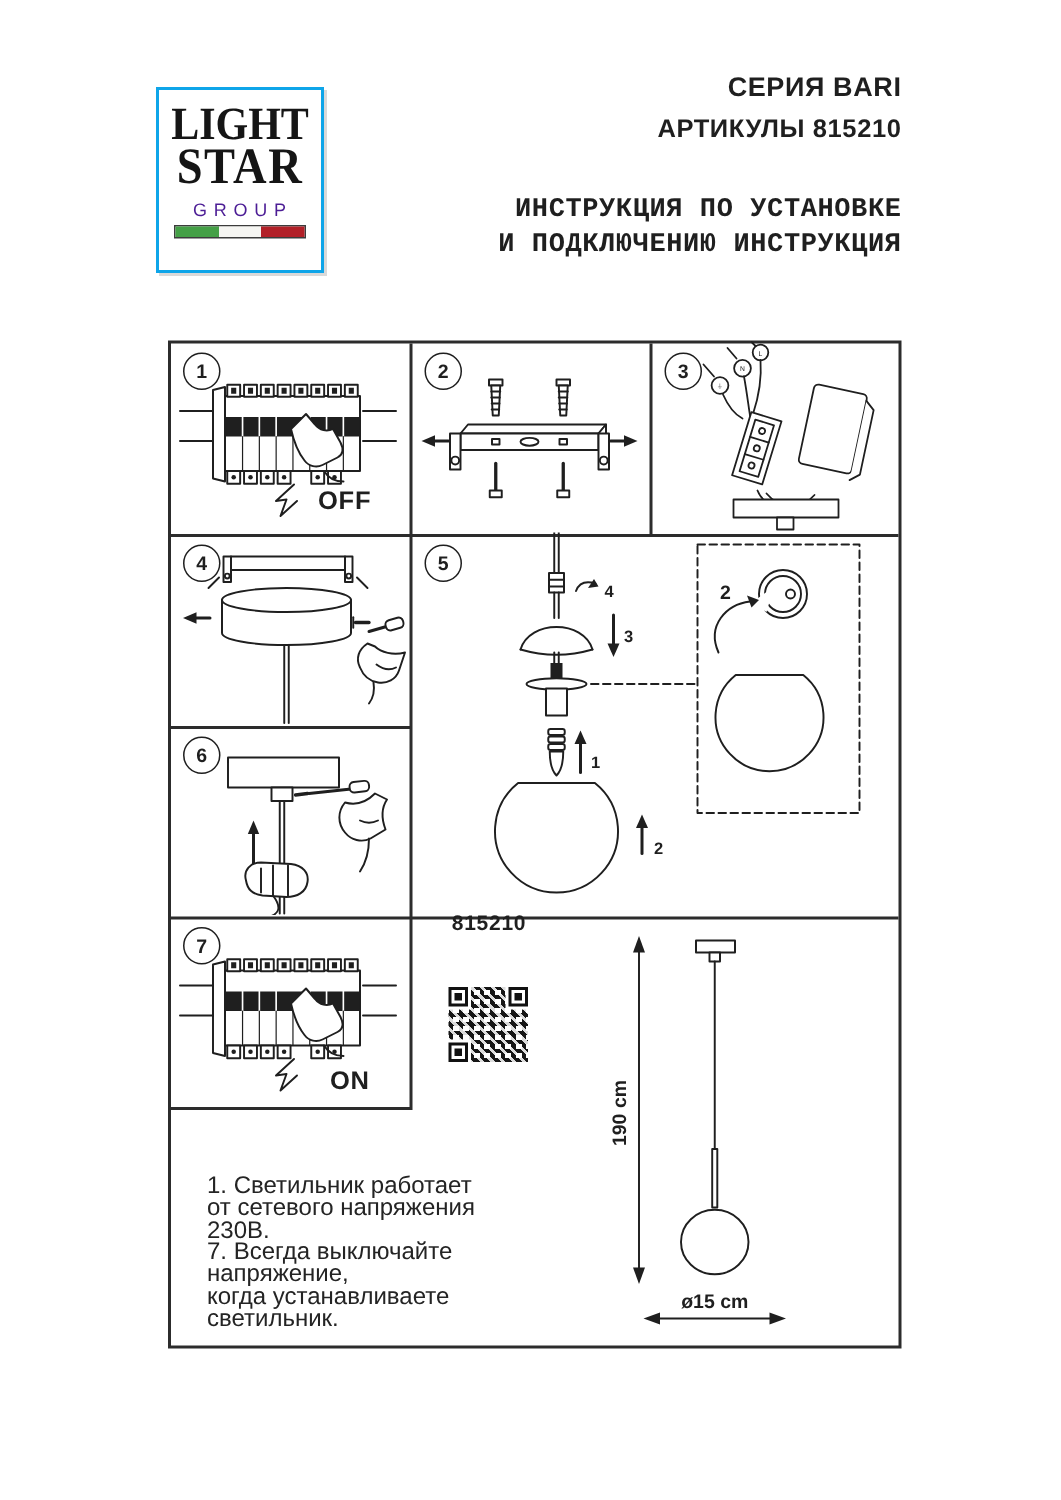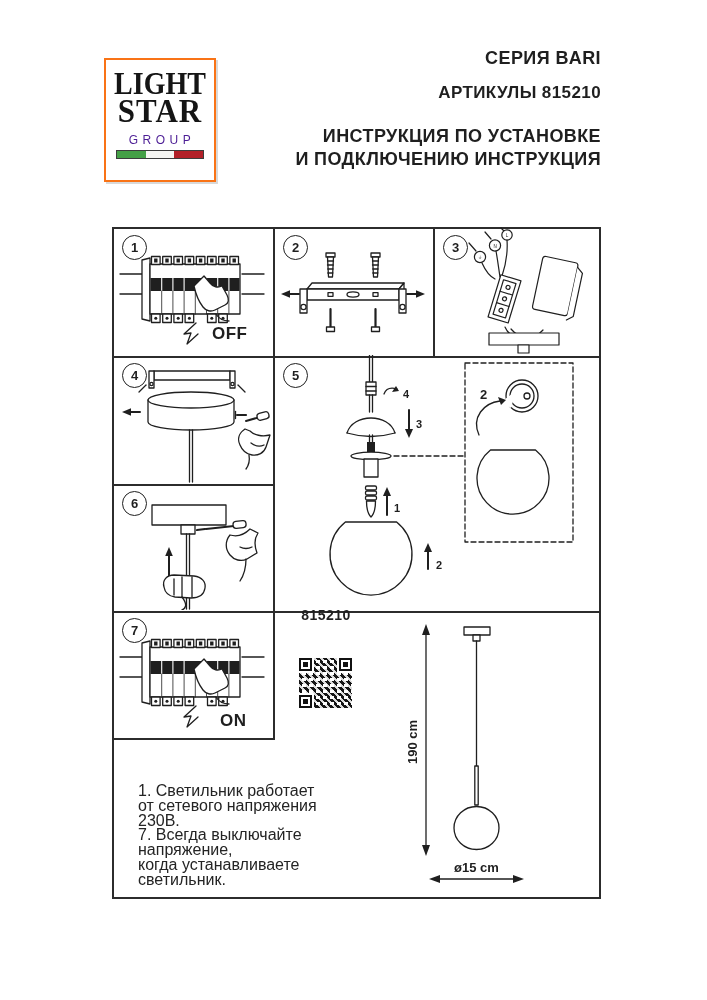--- a/index.html
+++ b/index.html
@@ -5,36 +5,36 @@
   html,body{margin:0;padding:0;}
   body{
     width:707px;height:1000px;position:relative;background:#ffffff;
     font-family:"Liberation Sans",sans-serif;color:#1f1f1f;overflow:hidden;
   }
   .abs{position:absolute;}
 
   
   .logo-box{
     left:104px;top:58px;width:112px;height:124px;
-    border:2px solid #f97316;box-shadow:2px 2px 0 #d9d9d9;
+    border:2px solid #0ea5e9;box-shadow:2px 2px 0 #d9d9d9;
     background:#fff;text-align:center;box-sizing:border-box;
   }
   .logo-word{font-family:"Liberation Serif",serif;font-weight:bold;line-height:.92;color:#151515;}
   .logo-light{font-size:28px;margin-top:11px;letter-spacing:0px;transform:scaleY(1.1);}
   .logo-star{font-size:31px;letter-spacing:1px;transform:scaleY(1.1);}
   .logo-group{font-size:12px;letter-spacing:4.5px;color:#4c1d95;margin-top:8px;margin-left:4px;}
   .flag{width:86px;height:7px;margin:3px auto 0;border:1px solid #3c3c3c;display:flex;}
   .flag i{flex:1;display:block;}
   .flag .g{background:#44a046;} .flag .w{background:#f5f5f2;} .flag .r{background:#b22028;}
 
   
   .hdr{right:106px;top:48px;width:400px;text-align:right;font-weight:bold;}
   .hdr-series{font-size:18px;letter-spacing:.4px;}
-  .hdr-articles{font-size:17px;letter-spacing:.4px;margin-top:14px;}
-  .hdr-title{margin-top:22px;font-size:18px;line-height:1.25;letter-spacing:.4px;}
+  .hdr-articles{font-size:17px;letter-spacing:.4px;margin-top:7px;}
+  .hdr-title{margin-top:33px;font-size:18px;line-height:1.25;letter-spacing:.4px;font-family:Liberation Mono, monospace;}
 
   
   .grid{left:112px;top:227px;width:489px;height:672px;border:2px solid #2c2c2c;box-sizing:border-box;background:#fff;}
   .gl{position:absolute;background:#2c2c2c;}
 
   
   .cell{box-sizing:border-box;}
   .cell svg{position:absolute;left:0;top:0;}
   .numcirc{
     position:absolute;left:10px;top:8px;width:23px;height:23px;border:1.6px solid #1f1f1f;

